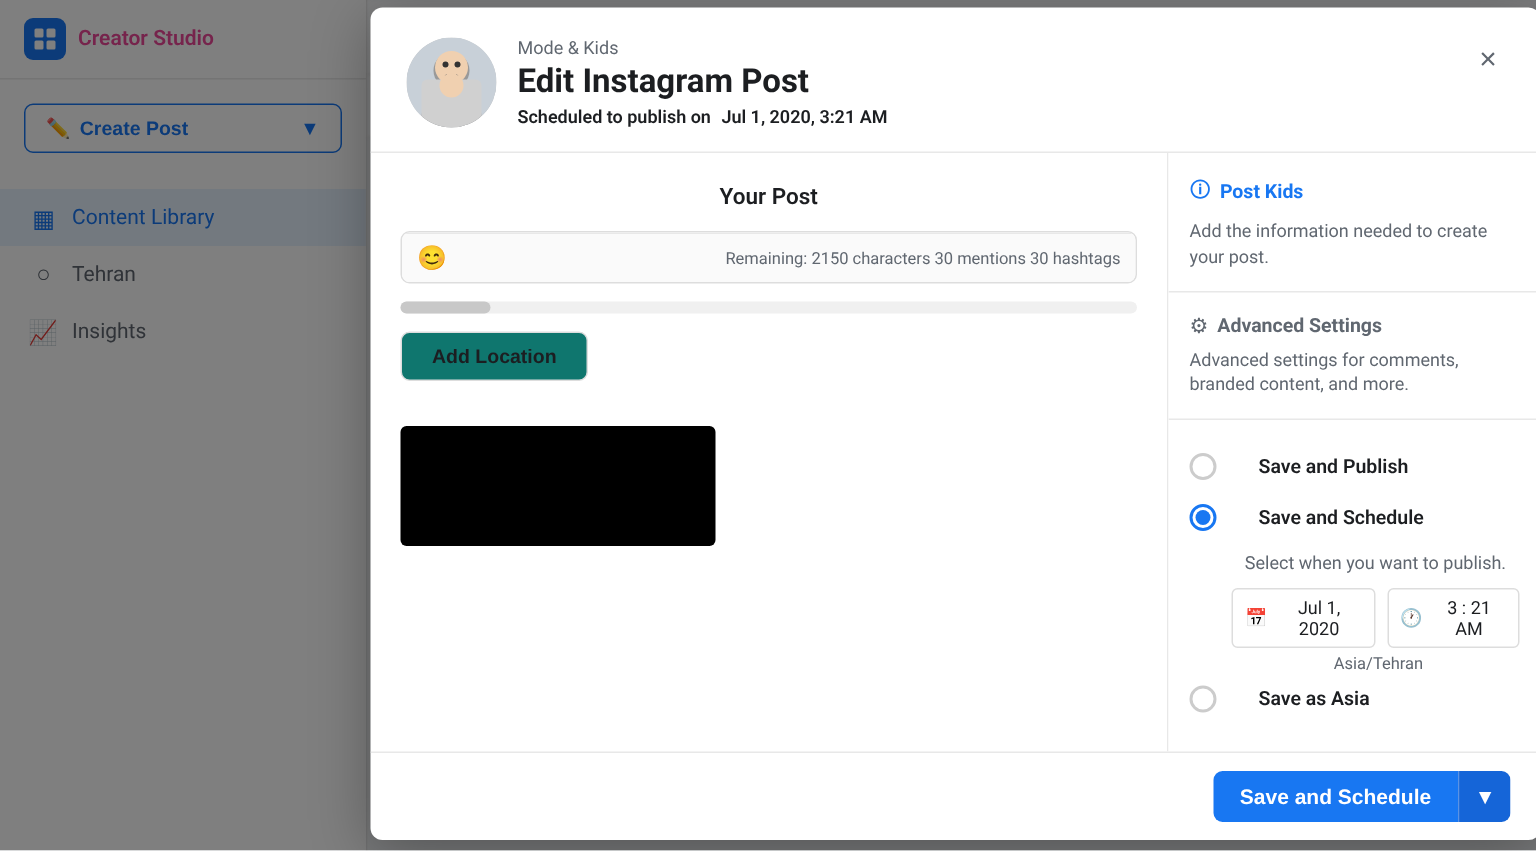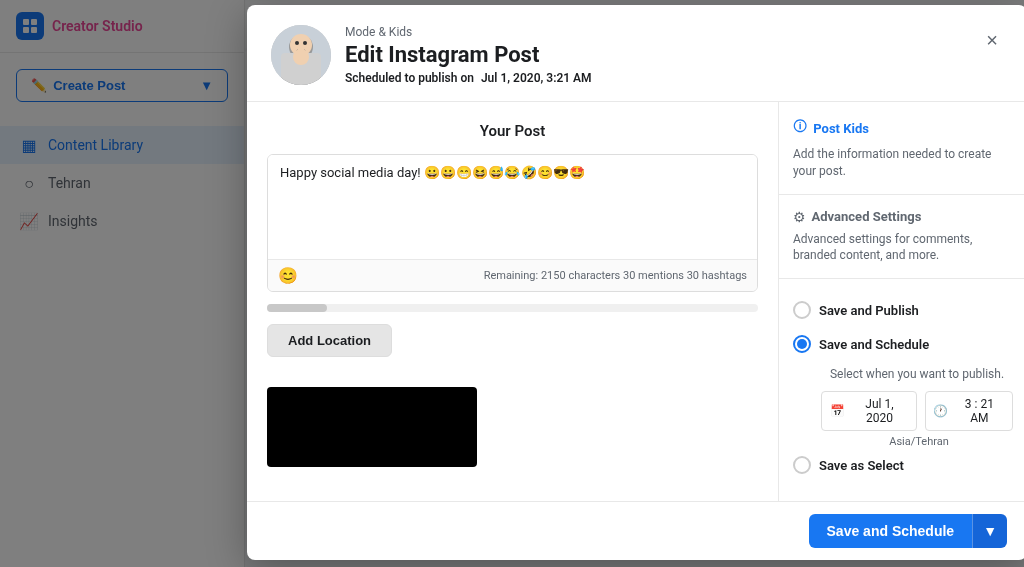--- a/index.html
+++ b/index.html
@@ -267,21 +267,21 @@
     }
     .horizontal-scroll-thumb {
       width: 60px; height: 8px;
       background: #c8c8c8;
       border-radius: 4px;
       position: absolute; left: 0;
     }
 
     .add-location-btn {
       padding: 8px 20px;
-      background: #e5e5e5;
+      background: #0f766e;
       border: 1px solid #ddd;
       border-radius: 6px;
       font-size: 13px;
       font-weight: 600;
       color: #1c1e21;
       cursor: pointer;
       margin-bottom: 16px;
     }
 
     .black-image-area {
@@ -312,21 +312,21 @@
       line-height: 1.4;
     }
 
     
     .publish-options {
       padding: 14px;
     }
     .radio-option {
       display: flex;
       align-items: center;
-      gap: 8px;
+      gap: 28px;
       padding: 8px 0;
       cursor: pointer;
     }
     .radio-circle {
       width: 18px; height: 18px;
       border-radius: 50%;
       border: 2px solid #ccc;
       display: flex; align-items: center; justify-content: center;
       flex-shrink: 0;
     }
@@ -520,21 +520,20 @@
     </div>
     <button class="close-btn">×</button>
   </div>
 
   <div class="modal-body">
 
     <div class="modal-left">
       <div class="section-title">Your Post</div>
 
       <div class="post-textarea-wrapper">
-        <textarea class="post-textarea" rows="5" style="">Happy social media day! 😀😀😁😆😅😂🤣😊😎🤩</textarea>
         <div class="textarea-toolbar">
           <button class="emoji-btn">😊</button>
           <span class="char-count">Remaining: 2150 characters 30 mentions 30 hashtags</span>
         </div>
       </div>
 
       <div class="horizontal-scroll-bar">
         <div class="horizontal-scroll-thumb"></div>
       </div>
 
@@ -583,21 +582,21 @@
             <div class="time-input">
               <span>🕐</span>
               <span>3 : 21 AM</span>
             </div>
           </div>
           <div class="timezone">Asia/Tehran</div>
         </div>
 
         <div class="radio-option">
           <div class="radio-circle"></div>
-          <span class="radio-label">Save as Select</span>
+          <span class="radio-label">Save as Asia</span>
         </div>
       </div>
     </div>
   </div>
 
   <div class="modal-footer">
     <button class="save-schedule-btn">Save and Schedule</button>
     <button class="save-schedule-dropdown">
       <span>▼</span>
     </button>

